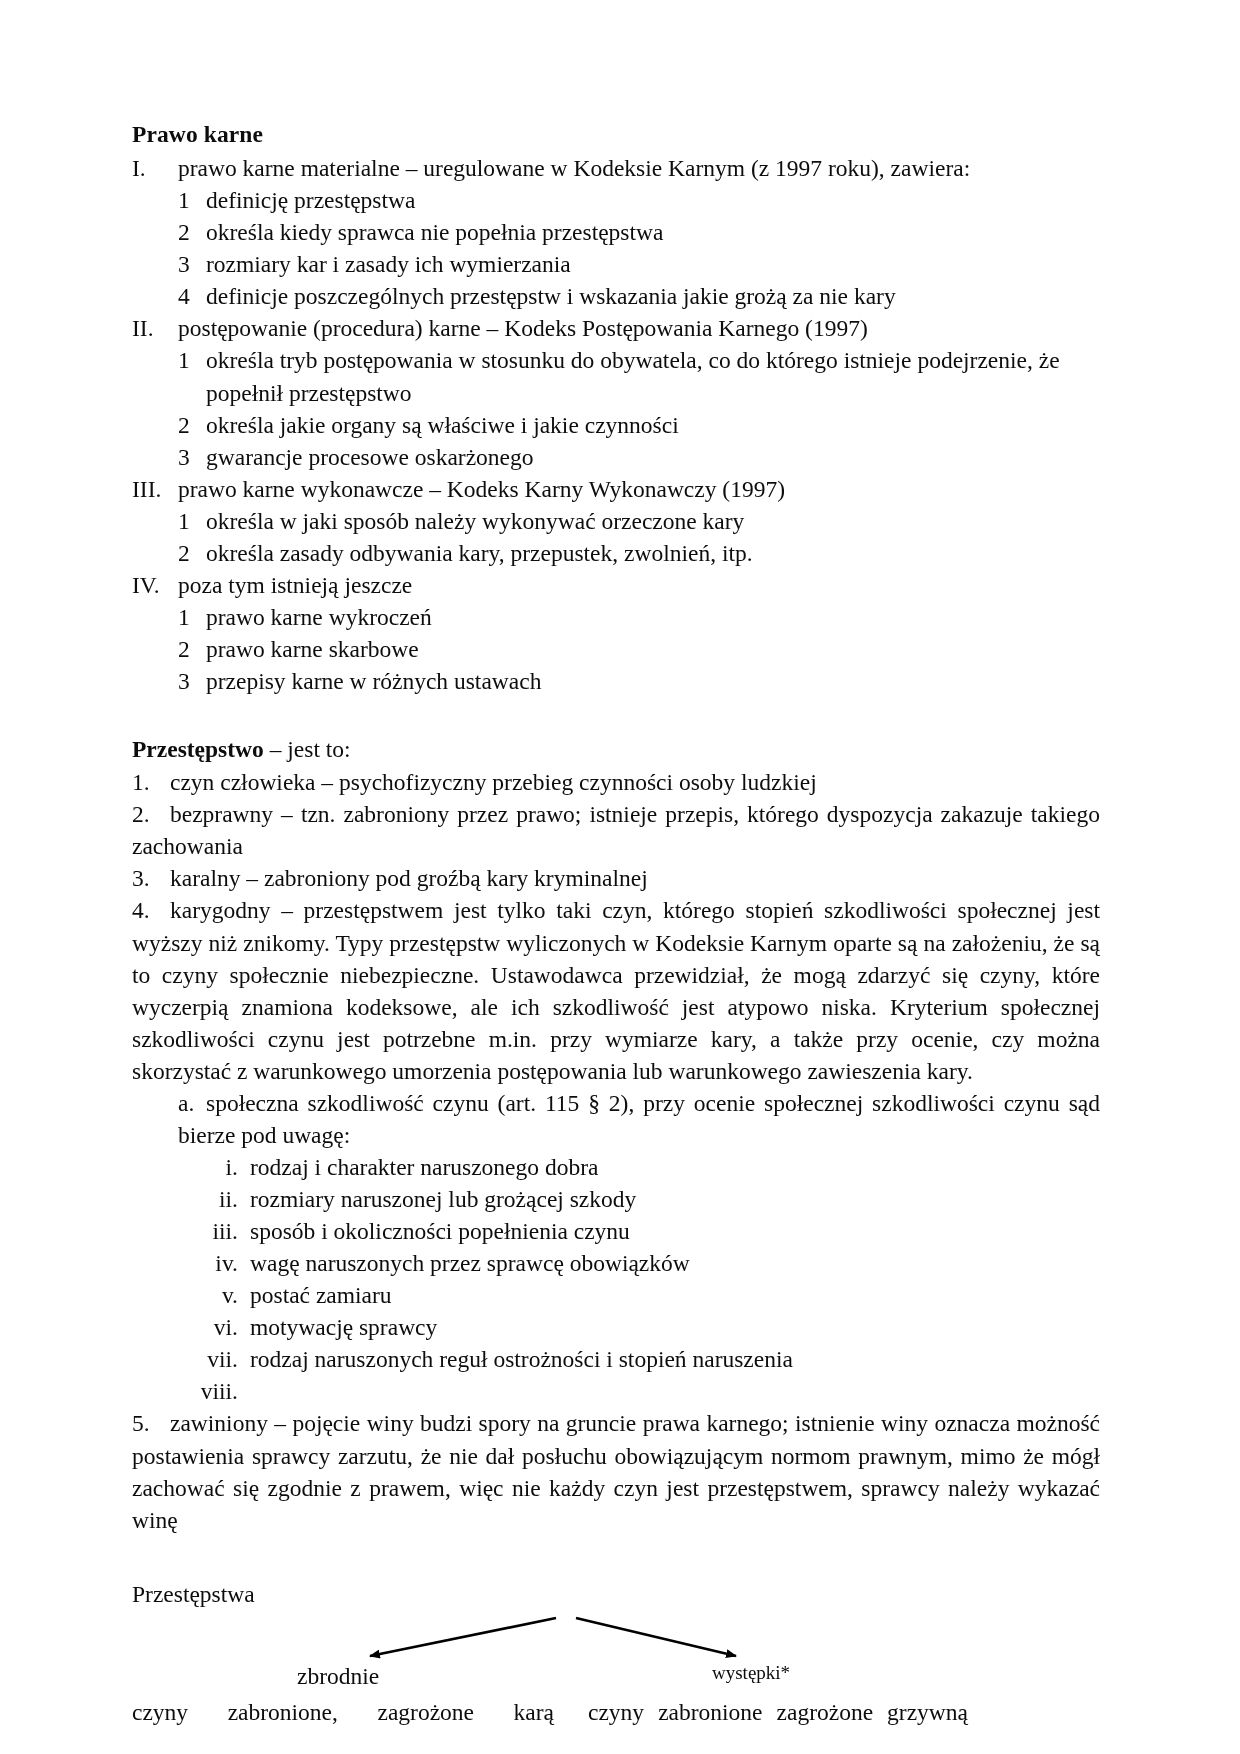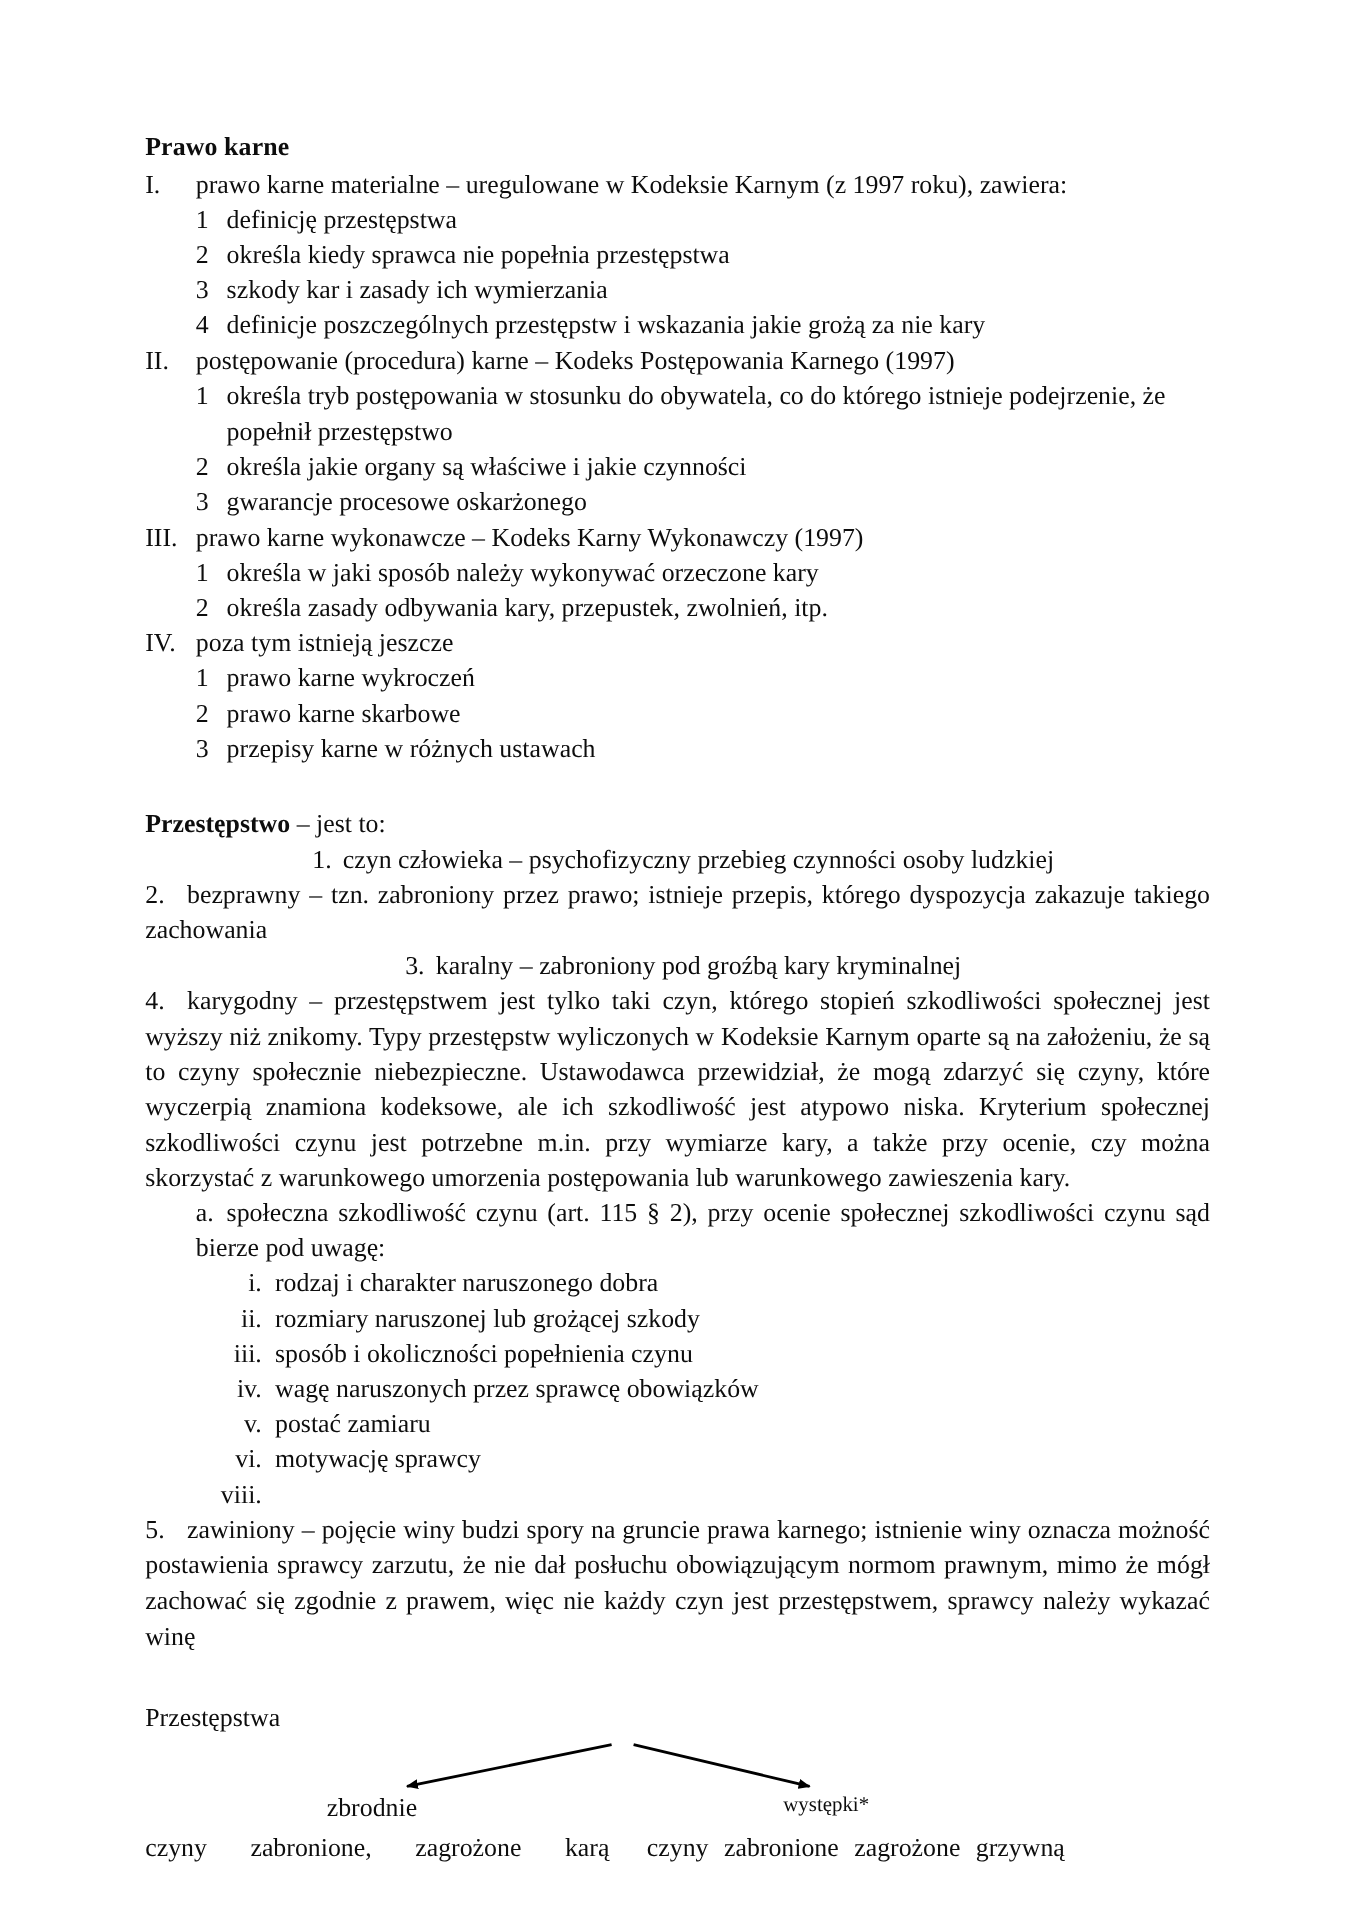--- a/index.html
+++ b/index.html
@@ -67,21 +67,20 @@
     flex: 0 0 28px;
     text-align: left;
   }
   .lvl2 .txt { flex: 1 1 auto; }
 
   
   .dec {
     margin: 0;
     padding-left: 0;
     text-indent: 0;
-    text-align: center;
   }
   .dec .num {
     display: inline-block;
     width: 38px;
   }
   .dec.just {
     text-align: justify;
     text-justify: inter-word;
   }
 
@@ -187,21 +186,21 @@
     <div class="lvl2">
       <span class="marker">1</span>
       <span class="txt">definicję przestępstwa</span>
     </div>
     <div class="lvl2">
       <span class="marker">2</span>
       <span class="txt">określa kiedy sprawca nie popełnia przestępstwa</span>
     </div>
     <div class="lvl2">
       <span class="marker">3</span>
-      <span class="txt">szkody kar i zasady ich wymierzania</span>
+      <span class="txt">rozmiary kar i zasady ich wymierzania</span>
     </div>
     <div class="lvl2">
       <span class="marker">4</span>
       <span class="txt">definicje poszczególnych przestępstw i wskazania jakie grożą za nie kary</span>
     </div>
 
     <div class="lvl1">
       <span class="marker">II.</span>
       <span class="txt">postępowanie (procedura) karne – Kodeks Postępowania Karnego (1997)</span>
     </div>
@@ -287,20 +286,24 @@
       <span class="marker">iv.</span>
       <span class="txt">wagę naruszonych przez sprawcę obowiązków</span>
     </div>
     <div class="roman">
       <span class="marker">v.</span>
       <span class="txt">postać zamiaru</span>
     </div>
     <div class="roman">
       <span class="marker">vi.</span>
       <span class="txt">motywację sprawcy</span>
+    </div>
+    <div class="roman">
+      <span class="marker">vii.</span>
+      <span class="txt">rodzaj naruszonych reguł ostrożności i stopień naruszenia</span>
     </div>
     <div class="roman">
       <span class="marker">viii.</span>
     </div>
 
     <div class="dec just">
       <span class="num">5.</span><span>zawiniony – pojęcie winy budzi spory na gruncie prawa karnego; istnienie winy oznacza możność postawienia sprawcy zarzutu, że nie dał posłuchu obowiązującym normom prawnym, mimo że mógł zachować się zgodnie z prawem, więc nie każdy czyn jest przestępstwem, sprawcy należy wykazać winę</span>
     </div>
 
     <div class="diagram">

